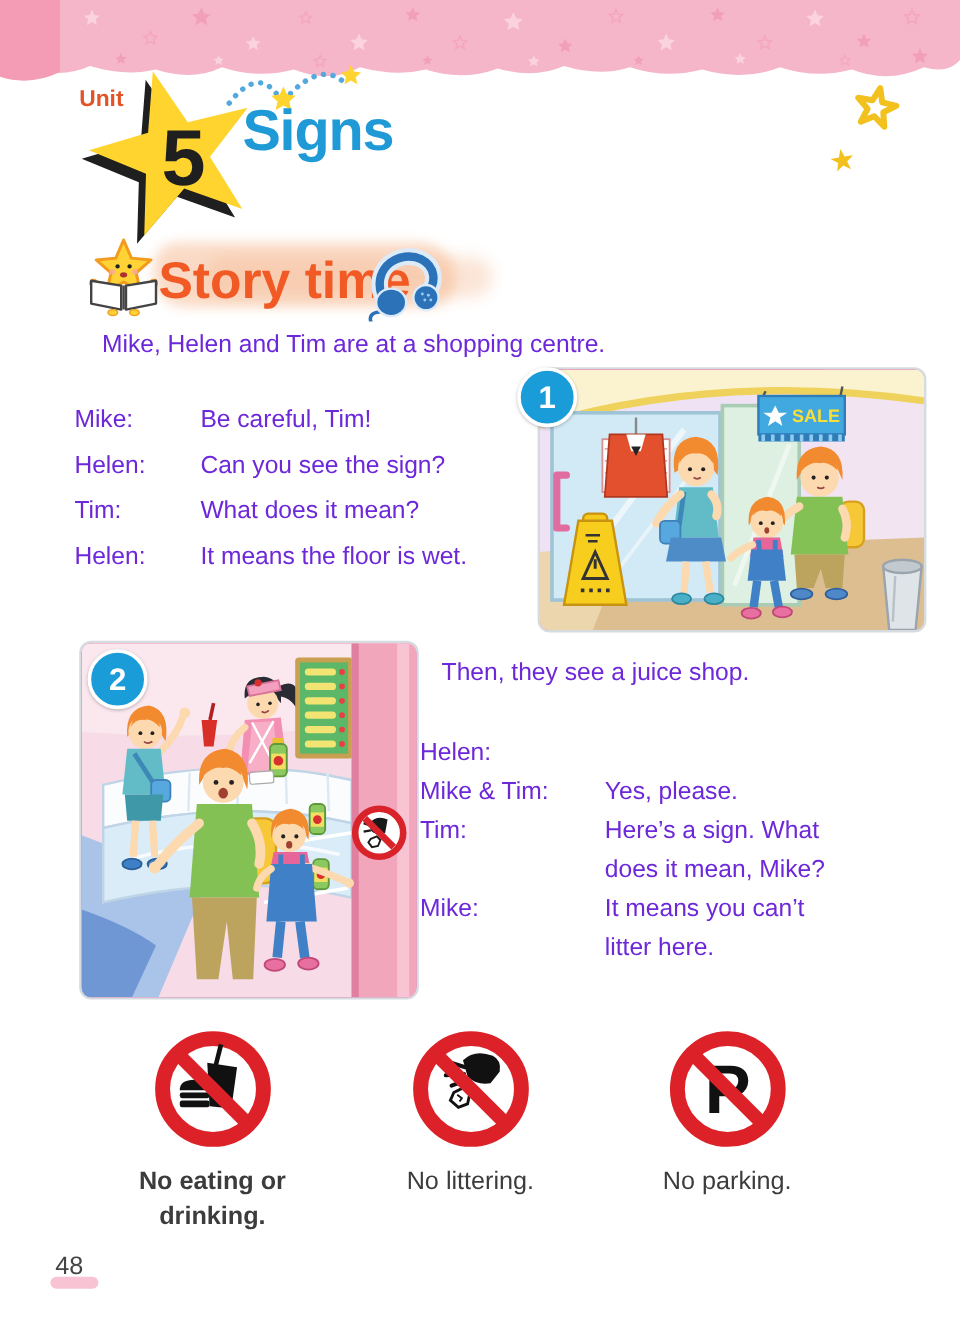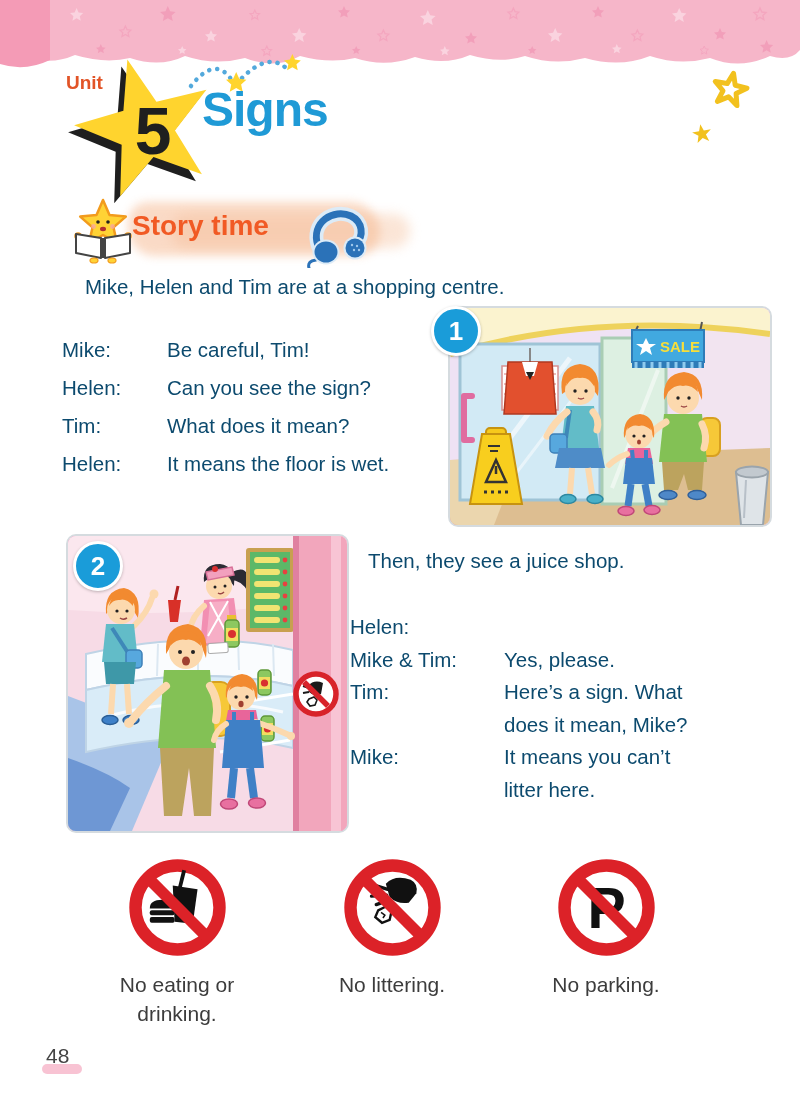--- a/index.html
+++ b/index.html
@@ -14,24 +14,24 @@
   #unit-label{left:66px;top:72px;font-size:19px;font-weight:bold;color:#E25427;}
   #unit-art{left:56px;top:44px;width:300px;height:160px;}
   #page-title{left:202px;top:82px;font-size:48px;font-weight:bold;color:#1F9AD6;letter-spacing:-1px;}
   #corner-stars{left:682px;top:56px;width:70px;height:95px;}
   
   .brush{left:128px;top:202px;width:252px;height:54px;background:#F4A978;opacity:.42;
          border-radius:30px 45px 35px 40px;filter:blur(5px);}
   .brush2{left:170px;top:214px;width:240px;height:34px;background:#F4B68C;opacity:.35;
          border-radius:20px;filter:blur(6px);}
   #story-icon{left:68px;top:196px;width:70px;height:68px;}
-  #story-title{left:132px;top:210px;font-size:28px;font-weight:bold;color:#F15A24;}
+  #story-title{left:132px;top:210px;font-size:43px;font-weight:bold;color:#F15A24;}
   #audio-icon{left:304px;top:204px;width:66px;height:64px;}
   
-  .bodytext{font-size:20.5px;color:#0c4a6e;}
+  .bodytext{font-size:20.5px;color:#6d28d9;}
   #intro-1{left:85px;top:275px;}
   #intro-2{left:368px;top:549px;}
   .dlg-block{display:block;}
   #dialogue-1{left:62px;top:331px;width:390px;line-height:38px;}
   #dialogue-2{left:350px;top:611px;width:404px;line-height:32.5px;}
   .dlg{display:flex;align-items:flex-start;}
   .dlg .name{flex:none;text-align:left;}
   #dialogue-1 .name{width:90px;}
   #dialogue-1 .txt{margin-left:15px;}
   #dialogue-2 .name{width:140px;}
@@ -40,21 +40,21 @@
   .pic{border:2px solid #D5DBDF;border-radius:10px;overflow:hidden;background:#ec4899;}
   #picture-1{left:448px;top:306px;width:320px;height:217px;}
   #picture-2{left:66px;top:534px;width:279px;height:295px;}
   .badge{width:44px;height:44px;border-radius:50%;background:#1A9CD9;border:3px solid #fff;
          box-shadow:0 1px 3px rgba(0,0,0,.25);color:#fff;font-size:26px;font-weight:bold;
          display:flex;align-items:center;justify-content:center;z-index:5;}
   #badge-1{left:431px;top:306px;}
   #badge-2{left:73px;top:541px;}
   
   .sign-block{width:170px;text-align:center;}
-  #sign-1{left:92px;top:855px;}
+  #sign-1{left:92px;top:855px;font-weight:bold;}
   #sign-2{left:307px;top:855px;}
   #sign-3{left:521px;top:855px;}
   .sign-block svg{width:105px;height:105px;display:block;margin:0 auto;}
   .caption{margin-top:10px;font-size:21px;line-height:29px;color:#3c3c3c;}
   
   #page-number{left:46px;top:1044px;font-size:21px;color:#444;z-index:2;}
   #page-smudge{left:42px;top:1064px;width:40px;height:10px;background:#F5AFC4;
                border-radius:5px;opacity:.75;z-index:1;}
 </style>
 </head>

